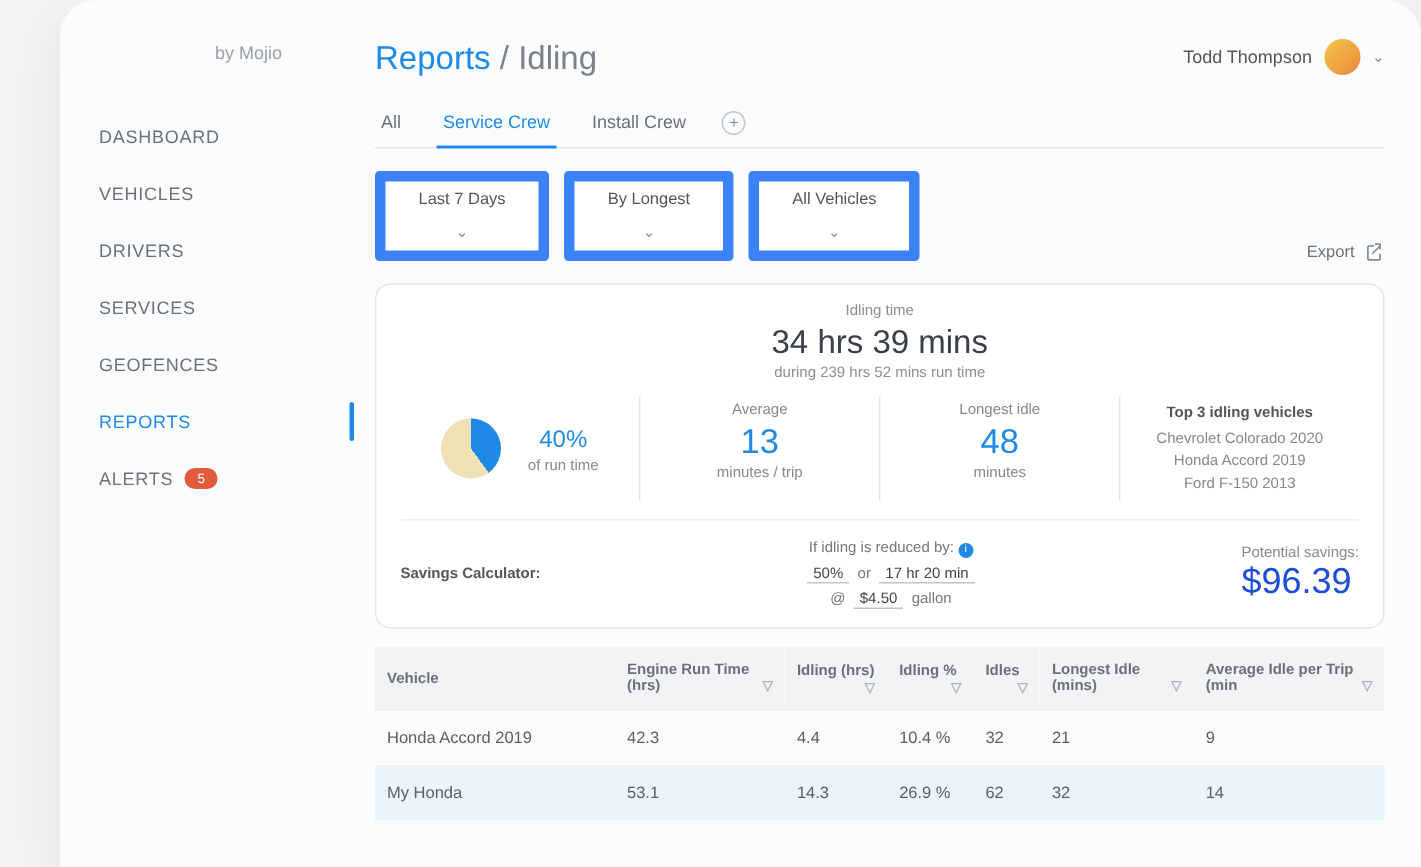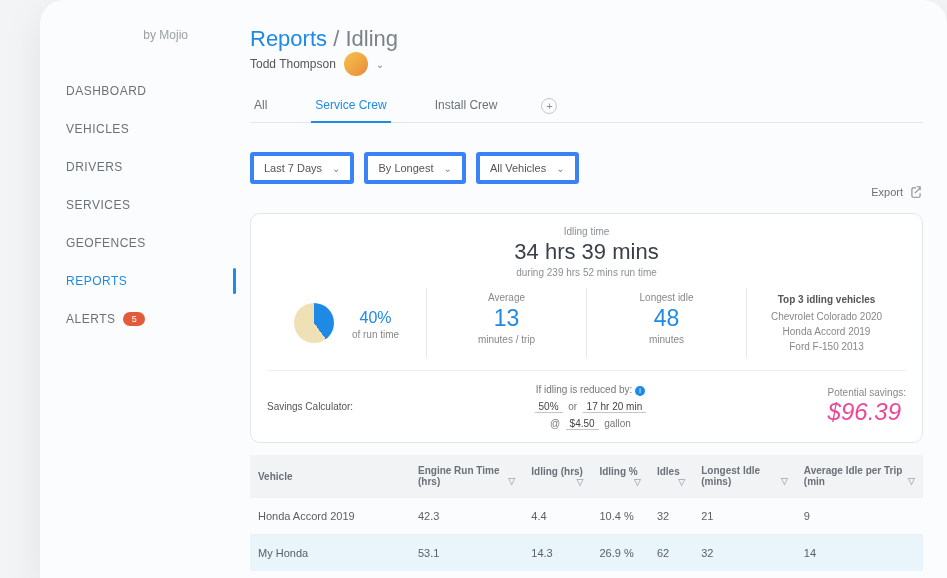--- a/index.html
+++ b/index.html
@@ -41,40 +41,39 @@
     display: inline-flex; align-items: center; justify-content: center;
     min-width: 22px; height: 14px; padding: 0 6px;
     background: #e25b3a; color: #fff; border-radius: 8px;
     font-size: 9px; margin-left: 8px;
   }
   
   .main { flex: 1; padding: 0 24px 0 14px; overflow: hidden; }
   .header {
     display: flex; justify-content: space-between; align-items: flex-start;
     margin-bottom: 14px;
-    flex-direction: column;
   }
   .crumb { font-size: 22px; font-weight: 400; color: #7b818a; }
   .crumb .root { color: #1e8ae6; }
   .user { display: flex; align-items: center; gap: 8px; font-size: 12px; color: #555;}
   .avatar { width: 24px; height: 24px; border-radius: 50%; background: linear-gradient(135deg,#f7c44c,#e9883b); }
   .chev { font-size: 10px; color: #888; }
   
-  .tabs { display: flex; align-items: center; gap: 40px; border-bottom: 1px solid #e4e7ea; font-size: 12px; }
+  .tabs { display: flex; align-items: center; gap: 20px; border-bottom: 1px solid #e4e7ea; font-size: 12px; }
   .tab { padding: 8px 4px 10px; color: #6b7178; cursor: pointer; position: relative; }
   .tab.active { color: #1e8ae6; }
   .tab.active::after { content:""; position:absolute; left:0; right:0; bottom:-1px; height:2px; background:#1e8ae6; }
   .tab-add {
     width: 16px; height: 16px; border: 1px solid #c3c8cd; border-radius: 50%;
     display:flex; align-items:center; justify-content:center;
     font-size: 11px; color:#8a8f96; cursor:pointer;
   }
   
   .filters { display:flex; align-items:center; gap:10px; margin: 14px 0; font-size:11px; }
-  .dd { border:4px solid #3b82f6; border-radius:3px; padding:6px 10px; display:flex; align-items:center; gap:10px; color:#555; background:#fff; cursor:pointer; }
+  .dd { border:7px solid #3b82f6; border-radius:3px; padding:6px 22px; display:flex; align-items:center; gap:10px; color:#555; background:#fff; cursor:pointer;flex-direction:column; }
   .export { margin-left:auto; display:flex; align-items:center; gap:6px; color:#6b7178; cursor:pointer;margin-top:48px; }
   
   .card { border:1px solid #e3e7ea; border-radius:10px; background:#fff; padding: 12px 16px 10px; }
   .summary-top { text-align:center; margin-bottom: 10px; }
   .summary-top .lbl { font-size:10px; color:#8a8f96; }
   .summary-top .big { font-size:22px; color:#3a4049; font-weight:400; margin:2px 0; }
   .summary-top .sub { font-size:10px; color:#8a8f96; }
   .summary-cols { display:flex; align-items:stretch; }
   .scol { flex:1; text-align:center; padding: 4px 10px; border-left:1px solid #e6e9ec; font-size:10px; color:#888; }
   .scol:first-child { border-left:none; }
@@ -82,26 +81,26 @@
   .scol.pie { display:flex; align-items:center; gap:18px; justify-content:center; }
   .pie-chart {
     width: 40px; height: 40px; border-radius: 50%;
     background: conic-gradient(#1e8ae6 0deg 144deg, #f0e0b6 144deg 360deg);
   }
   .pie-text .num { font-size:16px; }
   .toplist { font-size:10px; line-height:1.5; }
   .toplist .hd { font-weight:600; color:#555; margin-bottom:2px; }
   
   .savings { display:flex; align-items:center; gap:18px; margin-top:12px; padding-top:10px; border-top:1px solid #edf0f2; font-size:10px; }
-  .savings .calc-lbl { font-weight:400; color:#555; }
+  .savings .calc-lbl { font-weight:700; color:#555; }
   .savings .calc { flex:1; text-align:center; color:#777; line-height:1.7; }
   .uval { border-bottom:1px solid #bfc5cb; padding:0 4px; color:#444; }
   .info-dot { display:inline-flex; width:10px; height:10px; border-radius:50%; background:#1e8ae6; color:#fff; font-size:7px; align-items:center; justify-content:center; }
   .potential .lbl2 { font-size:10px; color:#888; }
-  .potential .money { font-size:24px; color:#ec4899;font-style:italic; }
+  .potential .money { font-size:24px; color:#1d4ed8; }
   
   table { width:100%; border-collapse:collapse; margin-top:12px; font-size:11px; }
   th { text-align:left; padding:10px 8px; background:#f1f3f5; color:#6b7178; font-weight:600; font-size:10px; position:relative;margin-left:24px; }
   th .f { float:right; color:#aeb4ba; font-size:9px; }
   td { padding:12px 8px; border-top:1px solid #eef0f2; color:#5a6067; }
   tr.hl td { background:#eaf4fb; }
   .col-v { width: 160px; }
 </style>
 </head>
 <body>

